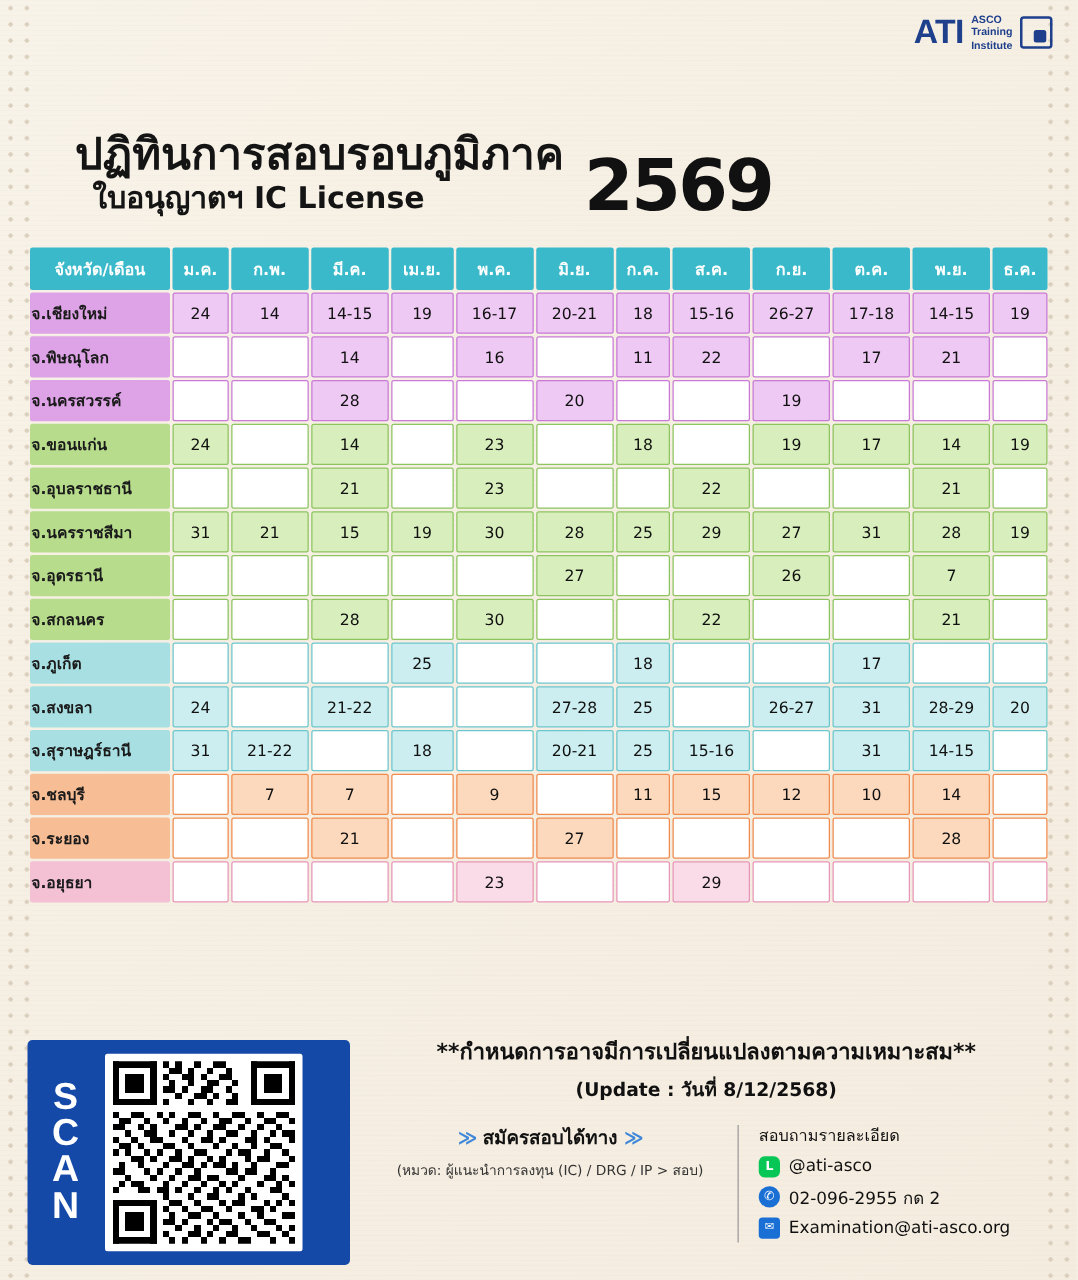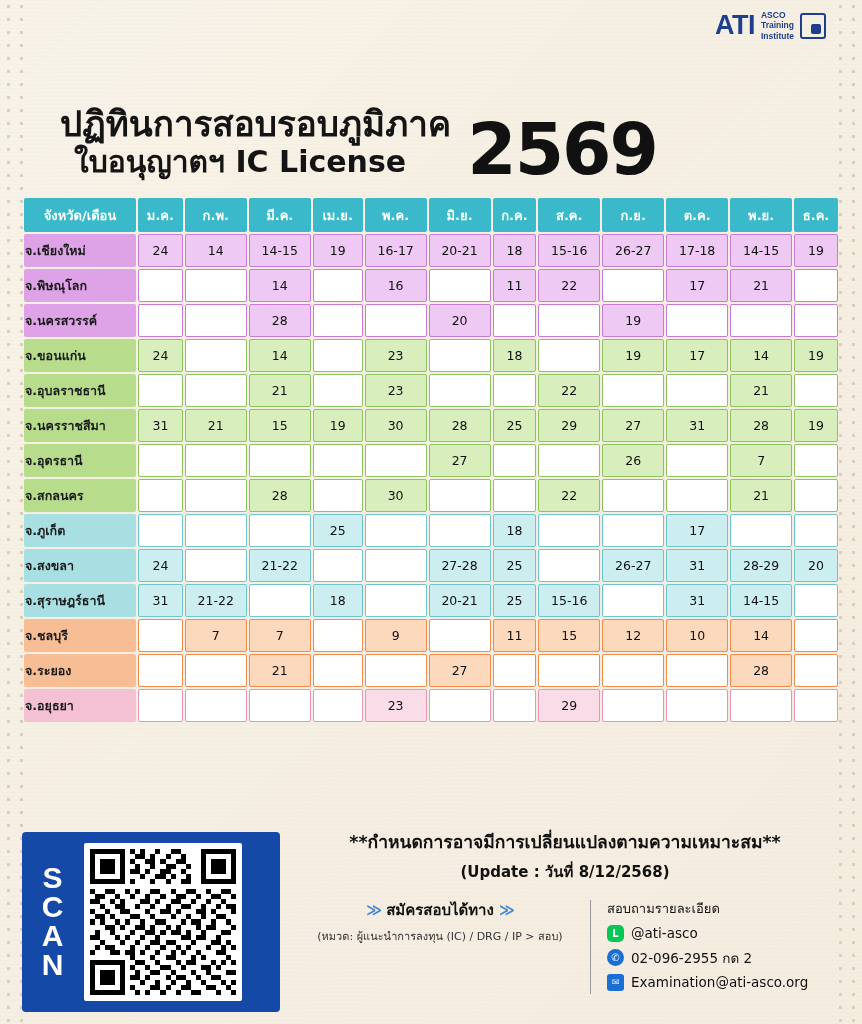--- a/index.html
+++ b/index.html
@@ -22,21 +22,21 @@
     position: absolute; top: 0; bottom: 0; width: 26px;
     background-image: radial-gradient(circle, #d9cdbb 1.6px, rgba(0,0,0,0) 1.8px);
     background-size: 13px 13px;
     opacity: .95;
   }
   .dots.left { left: 2px; }
   .dots.right { right: 2px; }
 
   
   .logo {
-    position: absolute; right: 36px; top: 10px;
+    position: absolute; right: 20px; top: 10px;
     display: flex; align-items: center; gap: 6px;
   }
   .logo .ati {
     font-size: 27px; font-weight: bold; color: #1d3f8c;
     letter-spacing: -0.5px; font-family: "Liberation Sans", sans-serif;
   }
   .logo .logo-sub {
     font-size: 8.5px; color: #1d3f8c; line-height: 1.22; font-weight: bold;
     font-family: "Liberation Sans", sans-serif;
   }
@@ -53,25 +53,25 @@
   .header {
     position: absolute; left: 60px; top: 56px; right: 40px;
     display: flex; align-items: flex-end; gap: 14px; margin-top: 48px;
   }
   .title-block { padding-bottom: 4px; }
   .title1 {
     font-size: 35px; font-weight: bold; color: #141414; line-height: 1.16;
     white-space: nowrap;
   }
   .title2 {
-    font-size: 30px; font-weight: bold; color: #141414; line-height: 1.16;
+    font-size: 24px; font-weight: bold; color: #141414; line-height: 1.16;
     white-space: nowrap; padding-left: 14px;
   }
   .year {
-    font-size: 71px; font-weight: bold; color: #111; line-height: .88;
+    font-size: 57px; font-weight: bold; color: #111; line-height: .88;
     letter-spacing: -2px; margin-left: 2px; padding-bottom: 2px;
   }
 
   
   .table-wrap { position: absolute; left: 22px; top: 196px; width: 818px; }
   table { border-collapse: separate; border-spacing: 2px; width: 100%; }
   th, td {
     height: 33px; text-align: center; vertical-align: middle;
     font-size: 12.5px; color: #111; background:#fff;
     font-family: "DejaVu Sans", "Liberation Sans", sans-serif;

